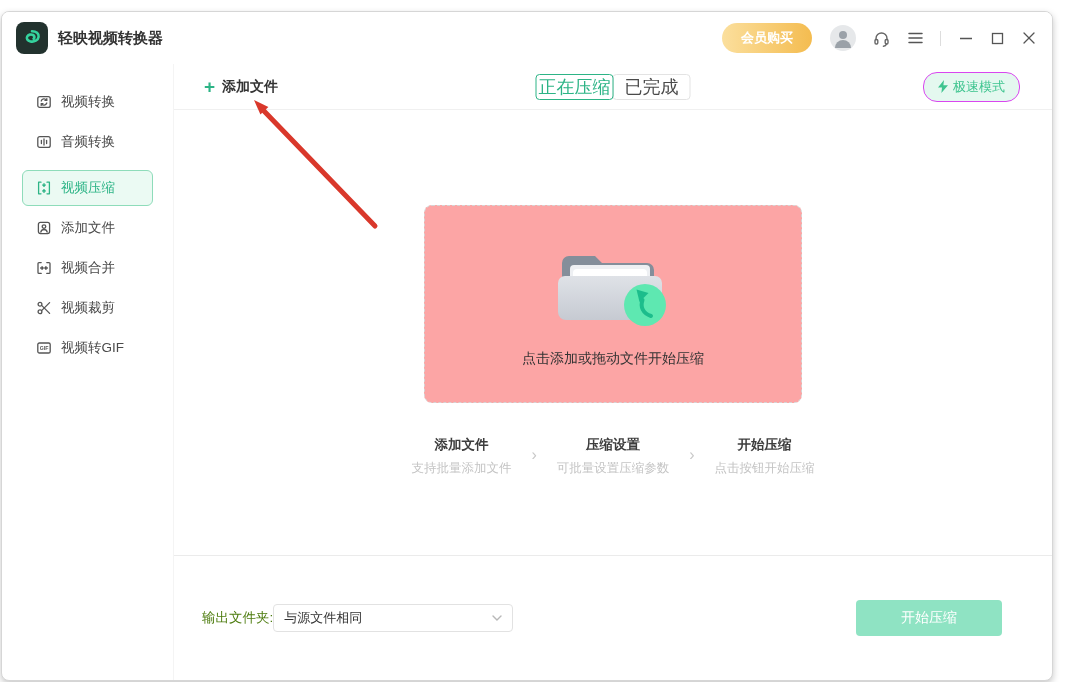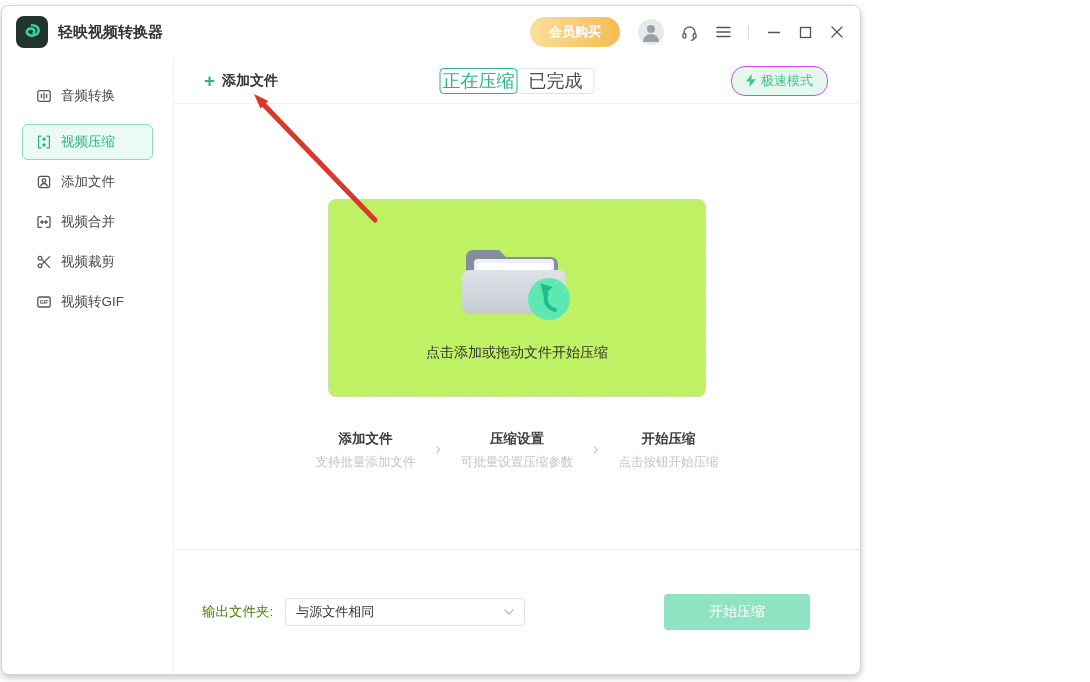--- a/index.html
+++ b/index.html
@@ -1,18 +1,18 @@
 <!DOCTYPE html>
 <html><head>
 <meta charset="utf-8">
 <style>
   * { margin:0; padding:0; box-sizing:border-box; }
   html,body { width:1090px; height:682px; background:#fff; font-family:"Liberation Sans","DejaVu Sans",sans-serif; }
   .window {
-    position:absolute; left:1px; top:5px; width:860px; height:670px;
+    position:absolute; left:1px; top:11px; width:1052px; height:670px;
     background:#fff; border:1px solid #d6d6d6; border-radius:8px;
     box-shadow:0 3px 7px rgba(0,0,0,.22);
     overflow:hidden;
   }
   
   .titlebar { height:52px; display:flex; align-items:center; padding:0 16px 0 14px; background:#fff; }
   .logo { width:32px; height:32px; border-radius:8px; background:#22322e; display:flex; align-items:center; justify-content:center; flex:0 0 auto; }
   .app-title { margin-left:10px; font-size:15px; font-weight:700; color:#333; }
   .tb-spacer { flex:1; }
   .vip-btn { padding:6px 19px; border:none; border-radius:15px; background:linear-gradient(90deg,#fbdf9d,#f4bc50); color:#fff; font-size:13px; font-weight:700; cursor:pointer; }
@@ -34,33 +34,33 @@
   .add-files { display:flex; align-items:center; gap:7px; font-size:14px; font-weight:700; color:#333; cursor:pointer; background:none; border:none; }
   .plus { color:#2db486; font-size:19px; font-weight:700; line-height:1; }
   .tabs { position:absolute; left:50%; top:50%; transform:translate(-50%,-50%); display:flex; }
   .tab { width:78px; height:26px; line-height:24px; text-align:center; font-size:18px; background:#fff; border:1px solid #e3e3e3; color:#4a4a4a; border-radius:4px; cursor:pointer; }
   .tab + .tab { margin-left:-1px; }
   .tab.active { border-color:#2db486; color:#2db486; position:relative; z-index:1; }
   .turbo-btn { margin-left:auto; display:flex; align-items:center; gap:5px; padding:5px 14px; border-radius:14px;
     background:#e4f8ef; border:1px solid #d946ef; color:#3ec48f; font-size:13px; cursor:pointer; }
   
   .content-body { flex:1; position:relative; }
-  .dropzone { width:378px; height:198px; margin:95px auto 0; border:1px dashed #d5d5d5; border-radius:8px; background:#bef264; text-align:center; cursor:pointer; }
+  .dropzone { width:378px; height:198px; margin:95px auto 0; border:1px dashed #d5d5d5; border-radius:8px; background:#fca5a5; text-align:center; cursor:pointer; }
   .dropzone .folder { margin-top:32px; }
   .drop-hint { margin-top:10px; font-size:14px; color:#333; }
   .steps { display:flex; justify-content:center; align-items:flex-start; gap:20px; margin-top:33px; }
   .step { text-align:center; }
   .step-title { font-size:13.5px; font-weight:700; color:#3d3d3d; }
   .step-sub { margin-top:6px; font-size:12.5px; color:#c4c4c4; }
   .step-chevron { color:#c9c9c9; font-size:16px; margin-top:10px; font-weight:400; }
   
   .footer { height:127px; border-top:1px solid #ebebeb; }
   .footer-inner { display:flex; align-items:center; margin-top:44px; padding:0 50px 0 28px; }
   .out-label { font-size:13.5px; color:#4d7c0f; font-weight:400; }
-  .select { width:240px; height:28px; margin-left:12px; border:1px solid #e2e2e2; border-radius:4px; background:#fff;
+  .select { width:240px; height:28px; margin-left:0; border:1px solid #e2e2e2; border-radius:4px; background:#fff;
     display:flex; align-items:center; padding:0 10px; font-size:13px; color:#333; cursor:pointer; }
   .select .sel-chev { margin-left:auto; display:flex; align-items:center; }
   .f-spacer { flex:1; }
   .compress-all { width:146px; height:36px; border:none; border-radius:4px; background:#8fe3c3; color:#fff; font-size:14px; cursor:pointer; }
   
   .anno-arrow { position:absolute; left:60px; top:20px; width:160px; height:160px; z-index:6; pointer-events:none; }
 </style>
 </head>
 <body>
 
@@ -111,20 +111,32 @@
       <svg width="14" height="14" viewBox="0 0 14 14" stroke="#555" stroke-width="1.3" stroke-linecap="round">
         <line x1="2" y1="2" x2="12" y2="12"></line>
           <line x1="12" y1="2" x2="2" y2="12"></line>
       </svg>
     </div>
   </div>
 
   <div class="main-row">
 
     <div class="sidebar">
+      <div class="nav-item">
+        <span class="nav-icon">
+          <svg width="16" height="16" viewBox="0 0 16 16" fill="none" stroke="currentColor" stroke-width="1.3" stroke-linecap="round" stroke-linejoin="round">
+            <rect x="1.8" y="2.6" width="12.4" height="10.8" rx="2"></rect>
+            <path d="M5.2,7 a3,3 0 0 1 5.3,-0.8"></path>
+              <path d="M10.8,4.6 v1.8 h-1.8"></path>
+            <path d="M10.8,9 a3,3 0 0 1 -5.3,0.8"></path>
+              <path d="M5.2,11.4 v-1.8 h1.8"></path>
+          </svg>
+        </span>
+        <span class="nav-label">视频转换</span>
+      </div>
       <div class="nav-item">
         <span class="nav-icon">
           <svg width="16" height="16" viewBox="0 0 16 16" fill="none" stroke="currentColor" stroke-width="1.3" stroke-linecap="round">
             <rect x="1.8" y="2.6" width="12.4" height="10.8" rx="2"></rect>
             <line x1="5.4" y1="6.4" x2="5.4" y2="9.6"></line>
               <line x1="8" y1="5" x2="8" y2="11"></line>
               <line x1="10.6" y1="6.4" x2="10.6" y2="9.6"></line>
           </svg>
         </span>
         <span class="nav-label">音频转换</span>

